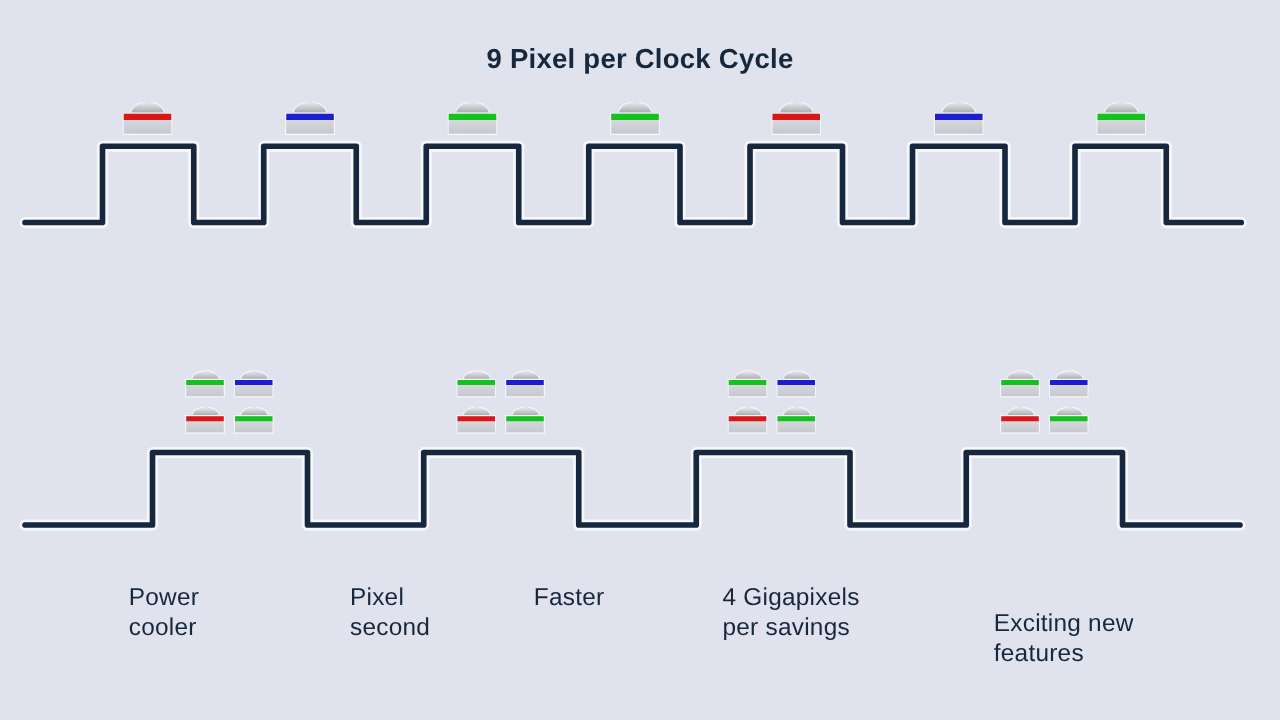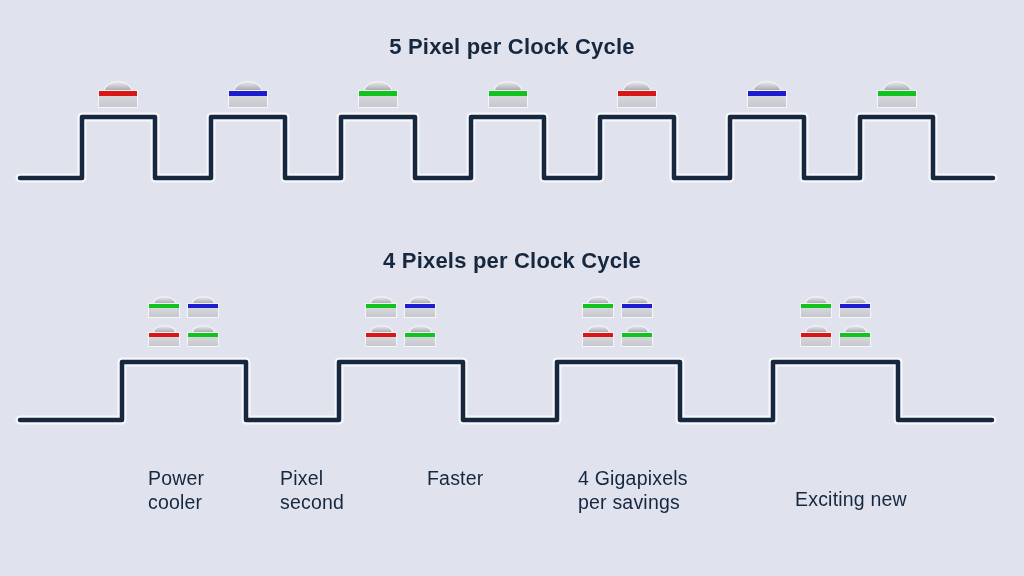--- a/index.html
+++ b/index.html
@@ -78,23 +78,22 @@
 <body>
 
 <div class="stage">
   <svg id="waves" width="1024" height="576" viewBox="0 0 1024 576">
       <path d="M 20 178 H 82 V 117 H 155 V 178 H 211 V 117 H 285 V 178 H 341 V 117 H 415 V 178 H 471 V 117 H 544 V 178 H 600 V 117 H 674 V 178 H 730 V 117 H 804 V 178 H 860 V 117 H 933 V 178 H 993" fill="none" stroke="#f7f8fc" stroke-width="9" stroke-opacity="0.9" stroke-linejoin="round" stroke-linecap="round"></path>
       <path d="M 20 178 H 82 V 117 H 155 V 178 H 211 V 117 H 285 V 178 H 341 V 117 H 415 V 178 H 471 V 117 H 544 V 178 H 600 V 117 H 674 V 178 H 730 V 117 H 804 V 178 H 860 V 117 H 933 V 178 H 993" fill="none" stroke="#16273e" stroke-width="4.5" stroke-opacity="1" stroke-linejoin="round" stroke-linecap="round"></path>
       <path d="M 20 420 H 122 V 362 H 246 V 420 H 339 V 362 H 463 V 420 H 557 V 362 H 680 V 420 H 773 V 362 H 898 V 420 H 992" fill="none" stroke="#f7f8fc" stroke-width="9" stroke-opacity="0.9" stroke-linejoin="round" stroke-linecap="round"></path>
       <path d="M 20 420 H 122 V 362 H 246 V 420 H 339 V 362 H 463 V 420 H 557 V 362 H 680 V 420 H 773 V 362 H 898 V 420 H 992" fill="none" stroke="#16273e" stroke-width="4.5" stroke-opacity="1" stroke-linejoin="round" stroke-linecap="round"></path>
     </svg>
 
-  <div class="title title-top">5 Pixel per Clock Cycle</div>
-
-  <div class="title title-bottom">4 Pixels per Clock Cycle</div>
+  <div class="title title-top">9 Pixel per Clock Cycle</div>
+
 
   <div id="top-pixels">
       <div class="pixel lg" style="left: 98px; top: 81px;">
         <div class="dome"></div>
         <div class="body">
           <div class="stripe" style="background: rgb(218, 23, 23);"></div>
         </div>
       </div>
       <div class="pixel lg" style="left: 228px; top: 81px;">
         <div class="dome"></div>
@@ -233,32 +232,33 @@
         </div>
         <div class="pixel sm">
           <div class="dome"></div>
           <div class="body">
             <div class="stripe" style="background: rgb(18, 195, 29);"></div>
           </div>
         </div>
       </div>
     </div>
   <div id="labels">
-      <div class="benefit" style="left: 103px; top: 466px; margin-left: 45px;">
+      <div class="benefit" style="left: 103px; top: 466px;">
         <div>Power</div>
         <div>cooler</div>
       </div>
       <div class="benefit" style="left: 280px; top: 466px;">
         <div>Pixel</div>
         <div>second</div>
       </div>
       <div class="benefit" style="left: 427px; top: 466px;">
         <div>Faster</div>
       </div>
       <div class="benefit" style="left: 578px; top: 466px;">
         <div>4 Gigapixels</div>
         <div>per savings</div>
       </div>
       <div class="benefit" style="left: 795px; top: 487px;">
         <div>Exciting new</div>
+        <div>features</div>
       </div>
     </div>
 </div>
 
 </body></html>

